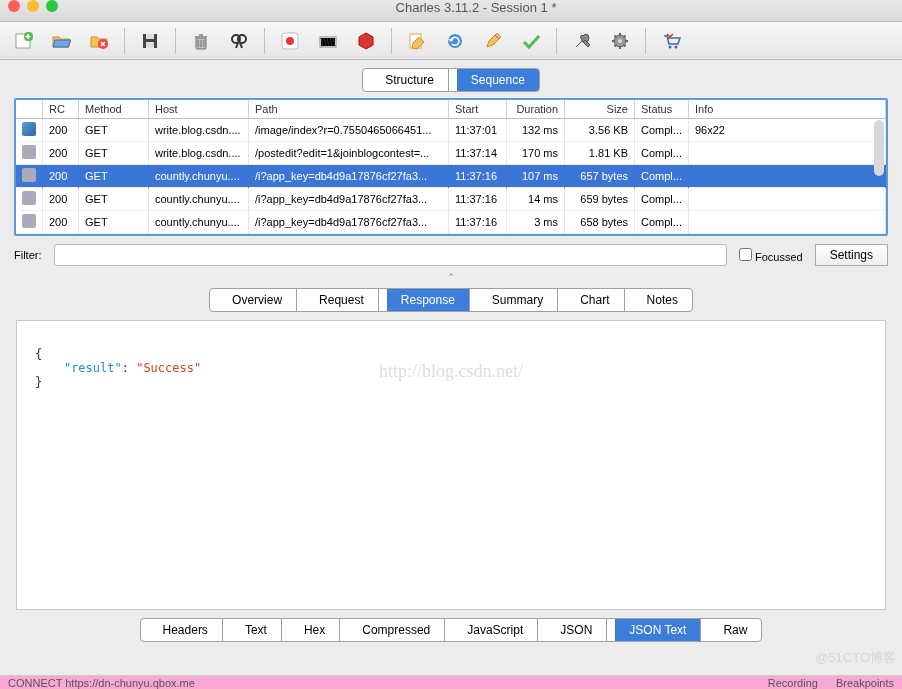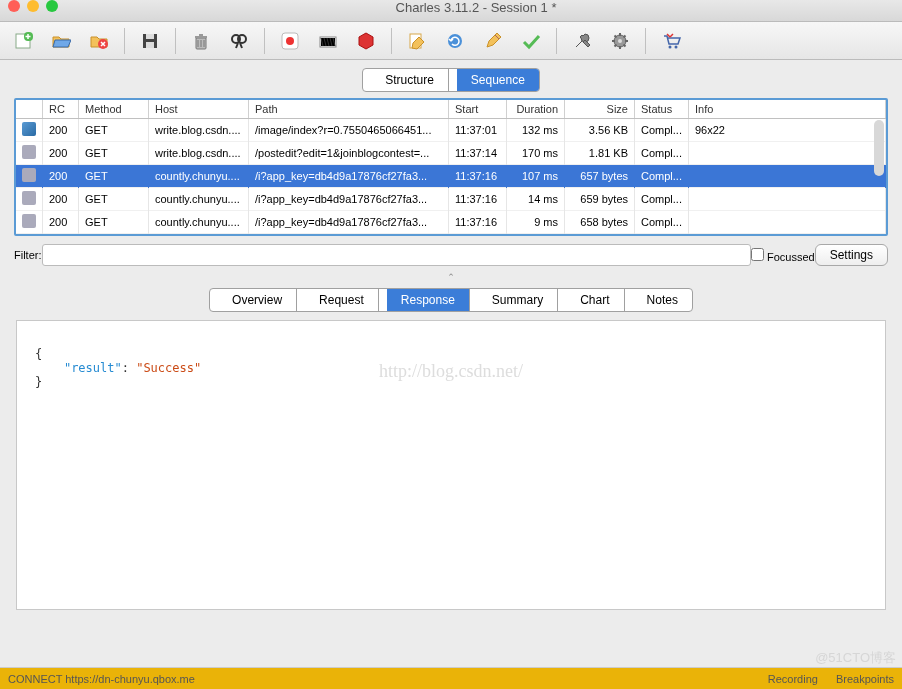--- a/index.html
+++ b/index.html
@@ -21,30 +21,30 @@
 .table-wrap { border: 2px solid #5b9bd5; border-radius: 2px; background: #fff; position: relative; }
 table { width: 100%; border-collapse: collapse; font-size: 11px; border-radius: 13px; }
 th { text-align: left; padding: 3px 6px; border-right: 1px solid #d0d0d0; border-bottom: 1px solid #c0c0c0; background: #fff; font-weight: normal; color: #333; }
 td { padding: 3px 6px; border-right: 1px solid #e6e6e6; white-space: nowrap; overflow: hidden; text-overflow: ellipsis; }
 tr.datarow { border-bottom: 1px solid #f0f0f0; }
 tr.selected { background: #3b76d6; color: #fff; }
 tr.selected td { border-right-color: #3b76d6; }
 .col-icon { width: 22px; } .col-rc { width: 36px; } .col-method { width: 70px; } .col-host { width: 100px; margin-left: 36px; } .col-path { width: 200px; } .col-start { width: 58px; margin-left: 20px; } .col-dur { width: 58px; text-align: right; } .col-size { width: 70px; text-align: right; } .col-status { width: 52px; } .col-info { }
 .rowicon { width: 14px; height: 14px; display: inline-block; background: #aab; border-radius: 2px; }
 .rowicon.img { background: linear-gradient(135deg,#5a9bd4,#2a6aa4); }
-.filter-row { display: flex; align-items: center; gap: 0; padding: 8px 0 4px; }
+.filter-row { display: flex; align-items: center; gap: 12px; padding: 8px 0 4px; }
 .filter-row input[type=text] { flex: 1; border: 1px solid #bbb; border-radius: 3px; padding: 3px 6px; background: #fff; font-size: 12px; }
-.btn { border: 1px solid #a8a8a8; border-radius: 6px; background: linear-gradient(#fff,#eee); padding: 3px 14px; font-size: 12px; cursor: pointer; }
+.btn { border: 1px solid #a8a8a8; border-radius: 0; background: linear-gradient(#fff,#eee); padding: 3px 14px; font-size: 12px; cursor: pointer; }
 .handle { text-align: center; color: #888; font-size: 9px; padding: 2px 0; cursor: row-resize; }
 .midtabs { display: flex; justify-content: center; padding: 4px 0 8px; }
 .response-pane { margin: 0 2px; background: #fff; border: 1px solid #c8c8c8; height: 290px; padding: 12px 18px; font-family: Menlo, Consolas, monospace; font-size: 12px; color: #333; position: relative; white-space: pre; overflow: auto; }
 .key { color: #268bd2; } .str { color: #cb4b16; }
 .watermark { position: absolute; top: 40px; left: 50%; transform: translateX(-50%); color: #ddd; font-family: Georgia, serif; font-size: 18px; pointer-events: none; }
 .bottomtabs { display: flex; justify-content: center; padding: 8px 0; }
-.statusbar { position: absolute; bottom: 0; left: 0; right: 0; height: 22px; background: #eab308; border-top: 1px solid #ccc; display: flex; align-items: center; padding: 0 8px; font-size: 11px; color: #555; }
+.statusbar { position: absolute; bottom: 0; left: 0; right: 0; height: 14px; background: #f9a8d4; border-top: 1px solid #ccc; display: flex; align-items: center; padding: 0 8px; font-size: 11px; color: #555; }
 .statusbar .right { margin-left: auto; display: flex; gap: 18px; text-align: center; }
 .wm-corner { position: absolute; right: 6px; bottom: 22px; color: #d6d6d6; font-size: 13px; pointer-events: none; }
 .scrollhint { position:absolute; right:2px; top:20px; width:10px; height:56px; background:#d8d8d8; border-radius:5px; }
 svg { display:block; }
 </style>
 </head>
 <body>
 
 <div class="titlebar">
   <div class="traffic">
@@ -244,21 +244,21 @@
   <td class="col-status">Compl...</td>
   <td class="col-info"></td>
           </tr>
           <tr class="datarow">
             <td class="col-icon"><span class="rowicon doc"></span></td>
   <td class="col-rc">200</td>
   <td class="col-method">GET</td>
   <td class="col-host">countly.chunyu....</td>
   <td class="col-path">/i?app_key=db4d9a17876cf27fa3...</td>
   <td class="col-start">11:37:16</td>
-  <td class="col-dur">9 ms</td>
+  <td class="col-dur">3 ms</td>
   <td class="col-size">658 bytes</td>
   <td class="col-status">Compl...</td>
   <td class="col-info"></td>
           </tr>
         </tbody>
     </table>
   </div>
 
   <div class="filter-row">
     <span>Filter:</span>
@@ -280,20 +280,32 @@
       </div>
   </div>
 
   <div class="response-pane">
 <span>{</span>
     <span class="key">"result"</span><span>: </span><span class="str">"Success"</span>
 <span>}</span>
     <div class="watermark">http://blog.csdn.net/</div>
   </div>
 
+  <div class="bottomtabs">
+    <div class="segmented" id="botseg">
+        <div>Headers</div>
+        <div>Text</div>
+        <div>Hex</div>
+        <div>Compressed</div>
+        <div>JavaScript</div>
+        <div>JSON</div>
+        <div class="active">JSON Text</div>
+        <div>Raw</div>
+      </div>
+  </div>
 </div>
 
 <div class="wm-corner">@51CTO博客</div>
 
 <div class="statusbar">
   <span>CONNECT https://dn-chunyu.qbox.me</span>
   <div class="right">
     <span>Recording</span>
     <span>Breakpoints</span>
   </div>

